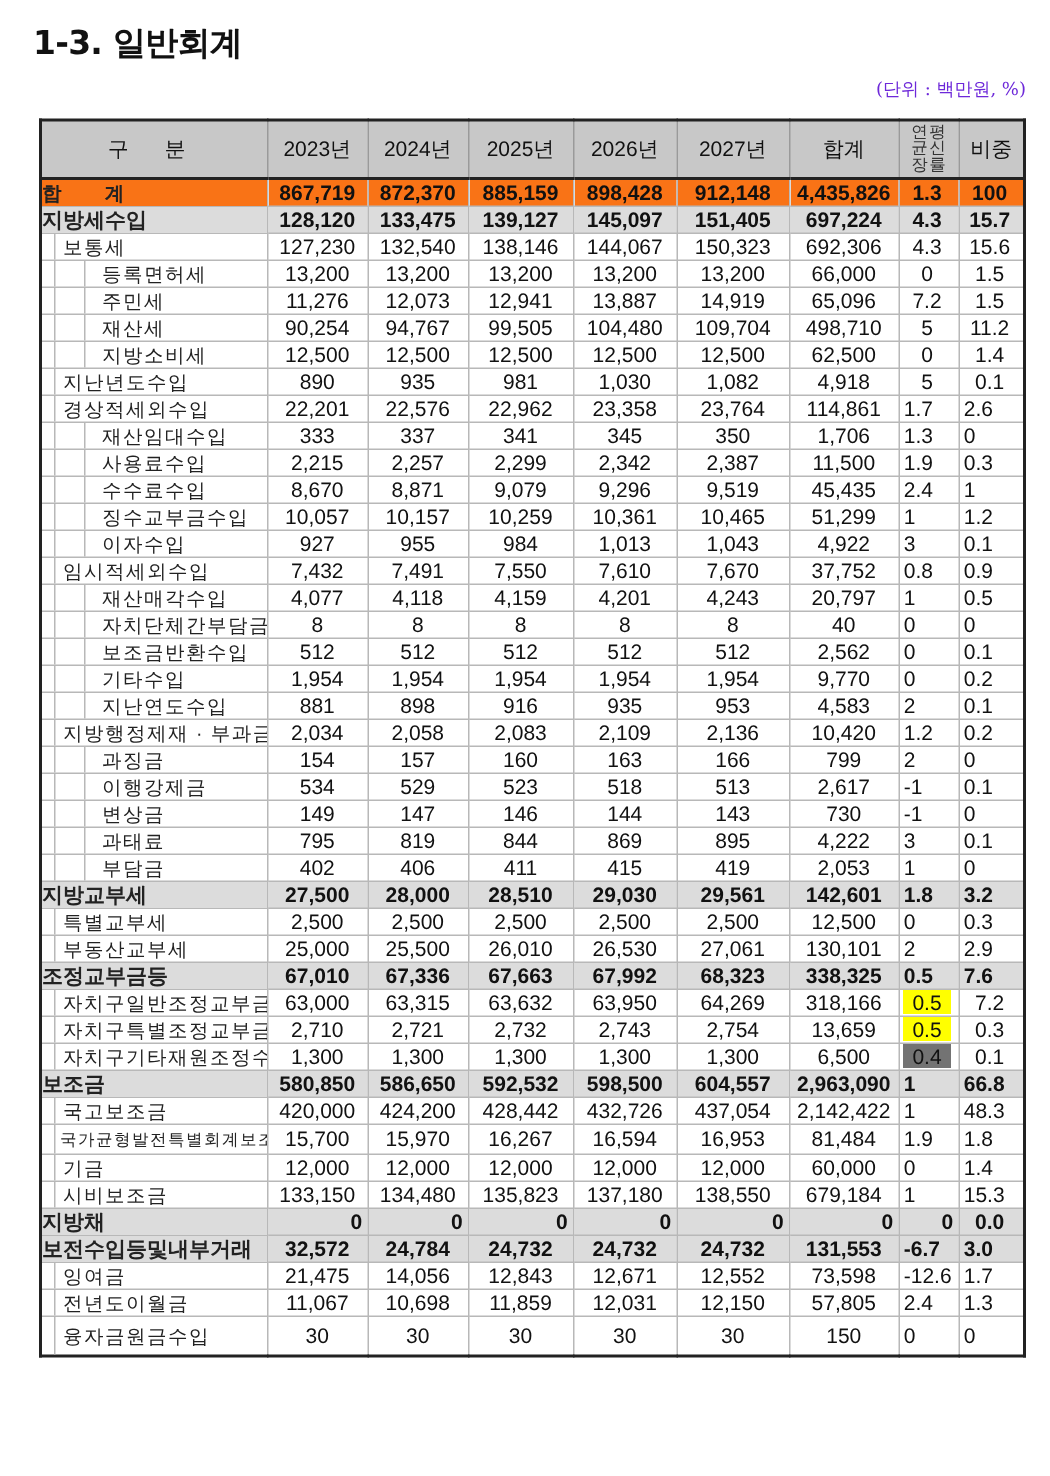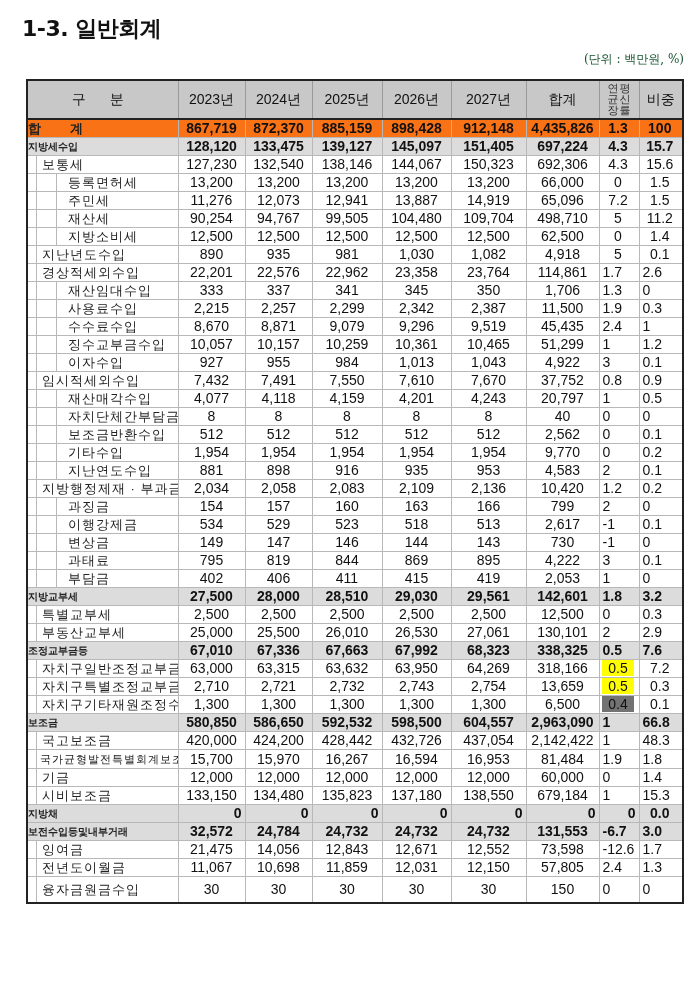--- a/index.html
+++ b/index.html
@@ -1,21 +1,21 @@
 <!DOCTYPE html>
 <html><head>
 <meta charset="utf-8">
 <style>
   html, body { margin: 0; padding: 0; background: #ffffff; }
   body { width: 700px; height: 984px; position: relative; overflow: hidden;
          font-family: "DejaVu Sans", "Liberation Sans", sans-serif; color: #111; }
   .title { position: absolute; left: 22px; top: 14px; font-size: 22px; font-weight: bold;
            letter-spacing: -0.5px; color: #111; }
   .unit { position: absolute; right: 16px; top: 51px; font-size: 12px;
-          font-family: "DejaVu Serif", "Liberation Serif", serif; color: #14532d; margin-left: 16px; }
+          font-family: "DejaVu Serif", "Liberation Serif", serif; color: #6d28d9; margin-left: 16px; }
   table.main { position: absolute; left: 26px; top: 79px; width: 656px;
                border-collapse: collapse; table-layout: fixed;
                border: 2px solid #222; font-family: "Liberation Sans", sans-serif; }
   table.main col.c-label { width: 151px; }
   table.main col.c-y1 { width: 67px; }
   table.main col.c-y2 { width: 67px; }
   table.main col.c-y3 { width: 70px; }
   table.main col.c-y4 { width: 69px; }
   table.main col.c-y5 { width: 75px; }
   table.main col.c-sum { width: 73px; }
@@ -27,21 +27,21 @@
   .stack { display: grid; grid-template-columns: 1fr 1fr; line-height: 11px; font-size: 11px;
            width: 24px; margin: 0 auto; color: #333; }
   tbody td { height: 17px; padding: 0 2px; font-size: 14px; line-height: 17px;
              border: 1px solid #b8b8b8; white-space: nowrap; overflow: hidden; }
   tbody td.num { text-align: center; font-family: "Liberation Sans", sans-serif; }
   tbody td.num.r { text-align: right; padding-right: 3px; }
   tbody td.gr, tbody td.sh { text-align: left; padding-left: 3px; }
   tbody td.gr.c, tbody td.sh.c { text-align: center; padding-left: 0; }
   tbody tr.l0 td { background: #f97316; font-weight: bold; }
   tbody tr.l1 td { background: #dcdcdc; font-weight: bold; }
-  tbody tr.l1 td.label { font-size: 10px; margin-left: 21px; }
+  tbody tr.l1 td.label { font-size: 14px; margin-left: 21px; }
   tbody tr.l0 td.label { font-size: 13px; }
   td.label { padding: 0; position: relative; font-size: 13px; color: #222; }
   td.label .t { display: inline-block; }
   tr.l2 td.label .t { padding-left: 14px; }
   tr.l3 td.label .t { padding-left: 40px; }
   tr.l2.sm td.label .t { padding-left: 12px; }
   td.label .g1 { position: absolute; left: 8px; top: -1px; bottom: -1px; border-left: 1px solid #b8b8b8; }
   td.label .g2 { position: absolute; left: 28px; top: -1px; bottom: -1px; border-left: 1px solid #b8b8b8; }
   tr.l2 td.label .t { padding-left: 14px; }
   tr.sm td.label .t { font-size: 11px; letter-spacing: -0.8px; }

